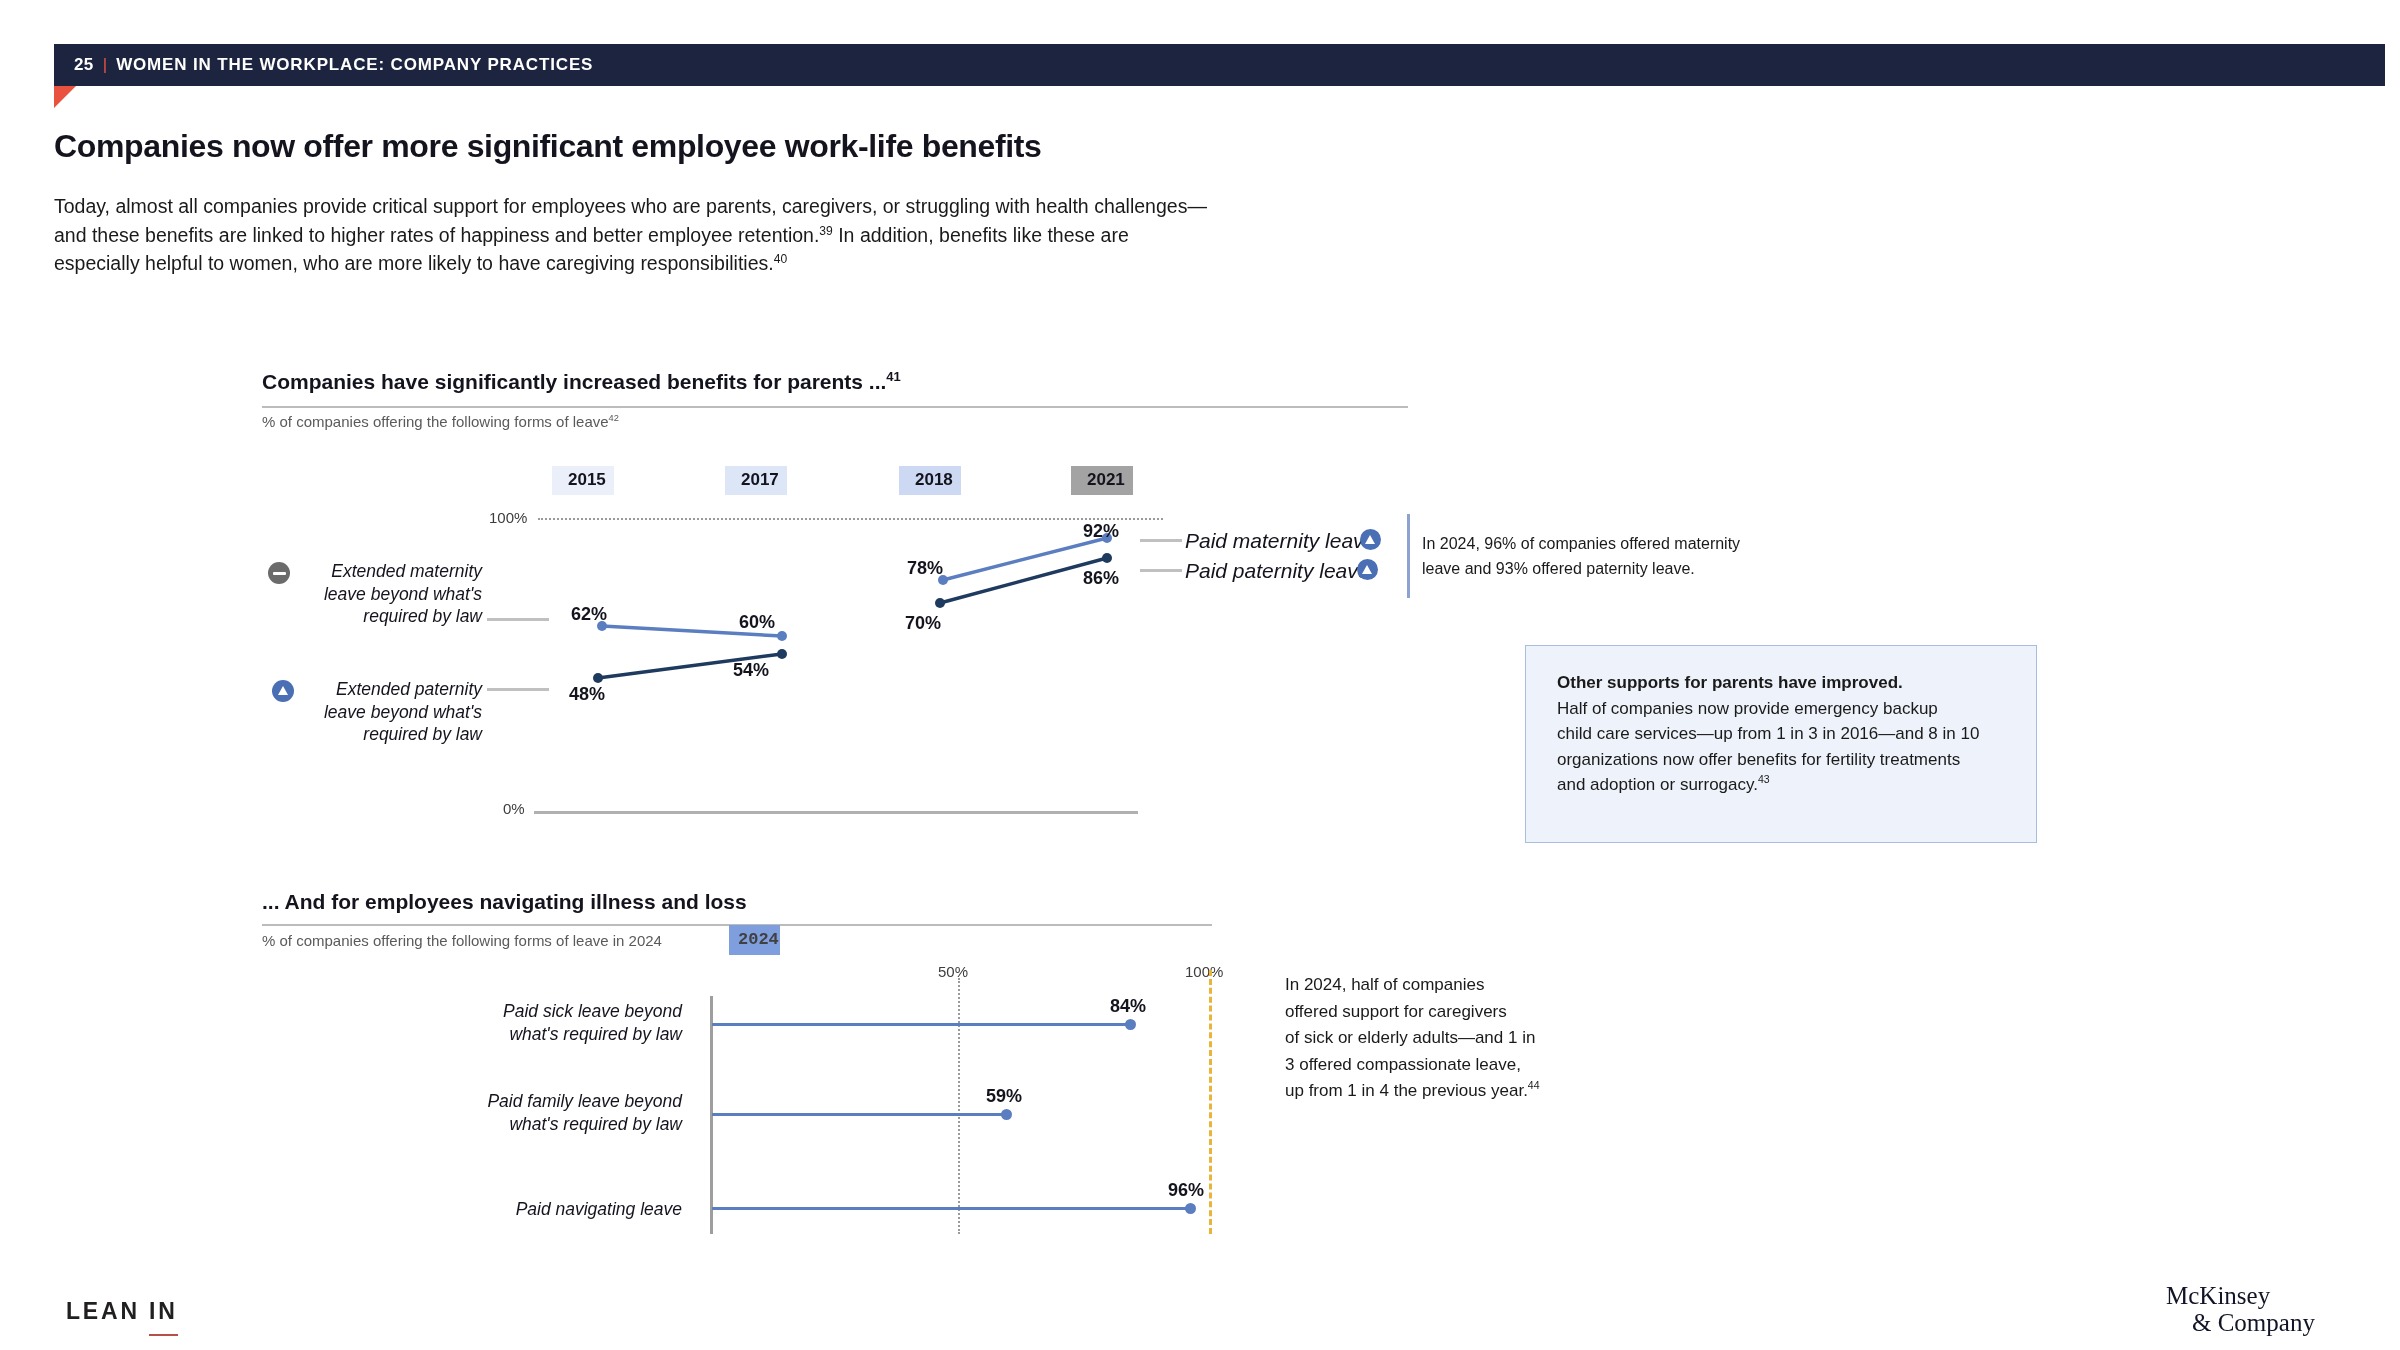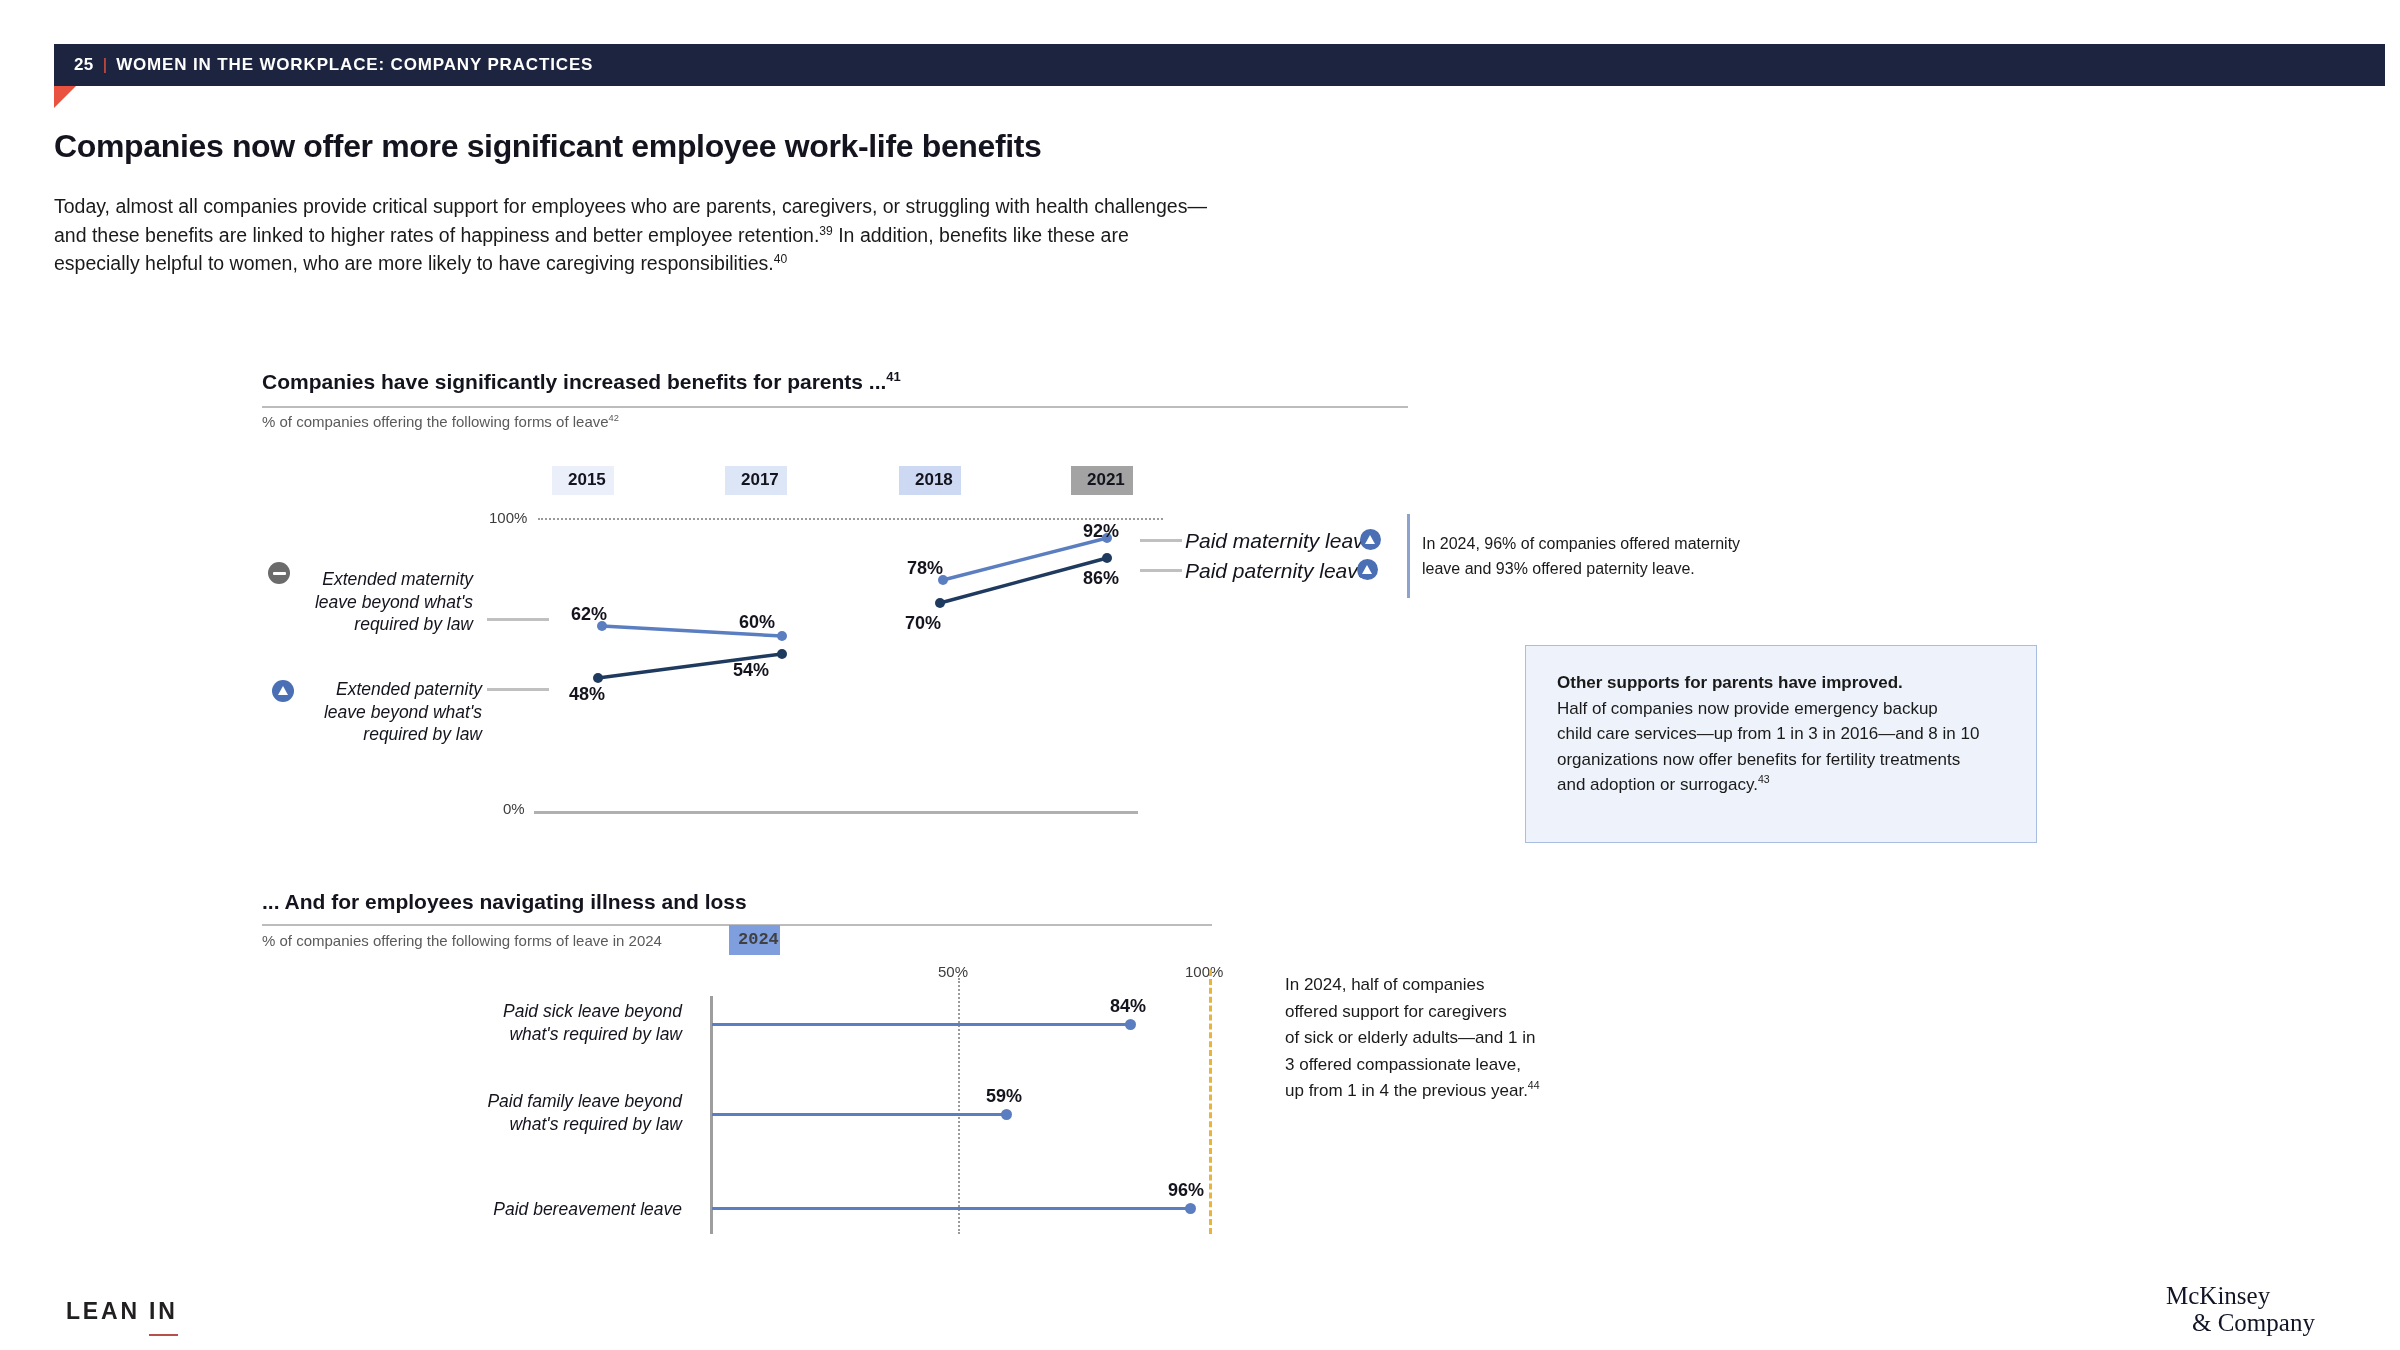--- a/index.html
+++ b/index.html
@@ -423,21 +423,21 @@
   <div class="year-chip" style="left: 725px; background: rgb(221, 230, 247);">2017</div>
   <div class="year-chip" style="left: 899px; background: rgb(205, 217, 242);">2018</div>
   <div class="year-chip" style="left: 1071px; background: #a3a3a3;">2021</div>
 
   <div class="axis-label-100">100%</div>
   <div class="axis-dotted-100"></div>
   <div class="axis-label-0">0%</div>
   <div class="axis-solid-0"></div>
 
   <span class="legend-icon minus" style="left:268px; top:562px;"></span>
-  <div class="legend-left" style="left:281px; top:560px; width:192px;margin-top:8px;">
+  <div class="legend-left" style="left:290px; top:560px; width:192px;">
     <div>Extended maternity</div>
     <div>leave beyond what's</div>
     <div>required by law</div>
   </div>
   <div class="leader" style="left:487px; top:618px; width:62px;"></div>
 
   <span class="legend-icon tri" style="left:272px; top:680px;"></span>
   <div class="legend-left" style="left:294px; top:678px; width:188px;">
     <div>Extended paternity</div>
     <div>leave beyond what's</div>
@@ -516,21 +516,21 @@
 
   <div class="ex2-cat" style="left:462px; top:1090px; width:220px;">
     <div>Paid family leave beyond</div>
     <div>what's required by law</div>
   </div>
   <div class="ex2-bar" style="left:712px; top:1113px; width:294px;"></div>
   <div class="ex2-dot" style="left:1001px; top:1109px;"></div>
   <div class="ex2-val" style="left:986px; top:1086px;">59%</div>
 
   <div class="ex2-cat" style="left:482px; top:1198px; width:200px;">
-    <div>Paid bereavement leave</div>
+    <div>Paid navigating leave</div>
   </div>
   <div class="ex2-bar" style="left:712px; top:1207px; width:478px;"></div>
   <div class="ex2-dot" style="left:1185px; top:1203px;"></div>
   <div class="ex2-val" style="left:1168px; top:1180px;">96%</div>
 
   <div class="ex2-note">
     <div>In 2024, half of companies</div>
     <div>offered support for caregivers</div>
     <div>of sick or elderly adults—and 1 in</div>
     <div>3 offered compassionate leave,</div>

